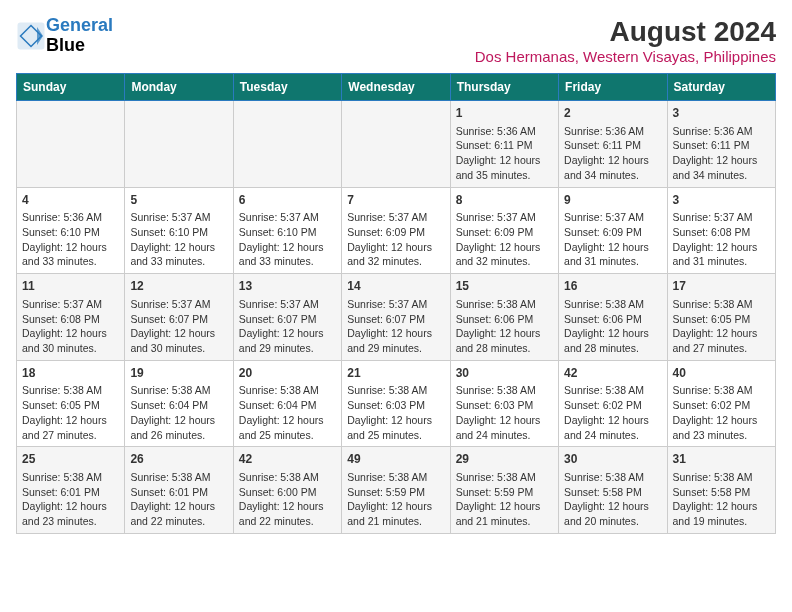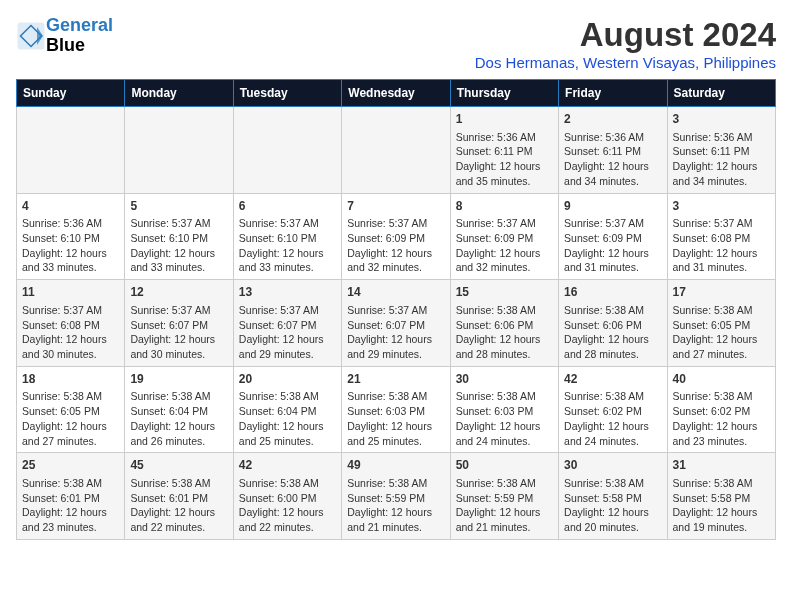--- a/index.html
+++ b/index.html
@@ -30,37 +30,37 @@
       color: #2a7abf;
     }
     .logo-icon {
       width: 30px;
       height: 30px;
     }
     .title-block {
       text-align: right;
     }
     .main-title {
-      font-size: 33px;
+      font-size: 28px;
       font-weight: bold;
       color: #333;
     }
     .subtitle {
       font-size: 15px;
-      color: #1d4ed8;
+      color: #be185d;
       font-weight: normal;
       margin-left: 11px;
     }
     table {
       width: 100%;
       border-collapse: collapse;
       font-size: 11px;
     }
     thead tr th {
-      background-color: #0f172a;
+      background-color: #0f766e;
       color: #fff;
       text-align: left;
       padding: 6px 6px;
       font-size: 12px;
       font-weight: bold;
       border: 1px solid #2a7abf;
     }
     tbody tr td {
       border: 1px solid #ccc;
       vertical-align: top;
@@ -303,42 +303,42 @@
       </tr>
       <tr>
         <td>
           <span class="day-num">25</span>
           <div>Sunrise: 5:38 AM</div>
           <div>Sunset: 6:01 PM</div>
           <div>Daylight: 12 hours</div>
           <div>and 23 minutes.</div>
         </td>
         <td>
-          <span class="day-num">45</span>
+          <span class="day-num">26</span>
           <div>Sunrise: 5:38 AM</div>
           <div>Sunset: 6:01 PM</div>
           <div>Daylight: 12 hours</div>
           <div>and 22 minutes.</div>
         </td>
         <td>
           <span class="day-num">42</span>
           <div>Sunrise: 5:38 AM</div>
           <div>Sunset: 6:00 PM</div>
           <div>Daylight: 12 hours</div>
           <div>and 22 minutes.</div>
         </td>
         <td>
           <span class="day-num">49</span>
           <div>Sunrise: 5:38 AM</div>
           <div>Sunset: 5:59 PM</div>
           <div>Daylight: 12 hours</div>
           <div>and 21 minutes.</div>
         </td>
         <td>
-          <span class="day-num">50</span>
+          <span class="day-num">29</span>
           <div>Sunrise: 5:38 AM</div>
           <div>Sunset: 5:59 PM</div>
           <div>Daylight: 12 hours</div>
           <div>and 21 minutes.</div>
         </td>
         <td>
           <span class="day-num">30</span>
           <div>Sunrise: 5:38 AM</div>
           <div>Sunset: 5:58 PM</div>
           <div>Daylight: 12 hours</div>

